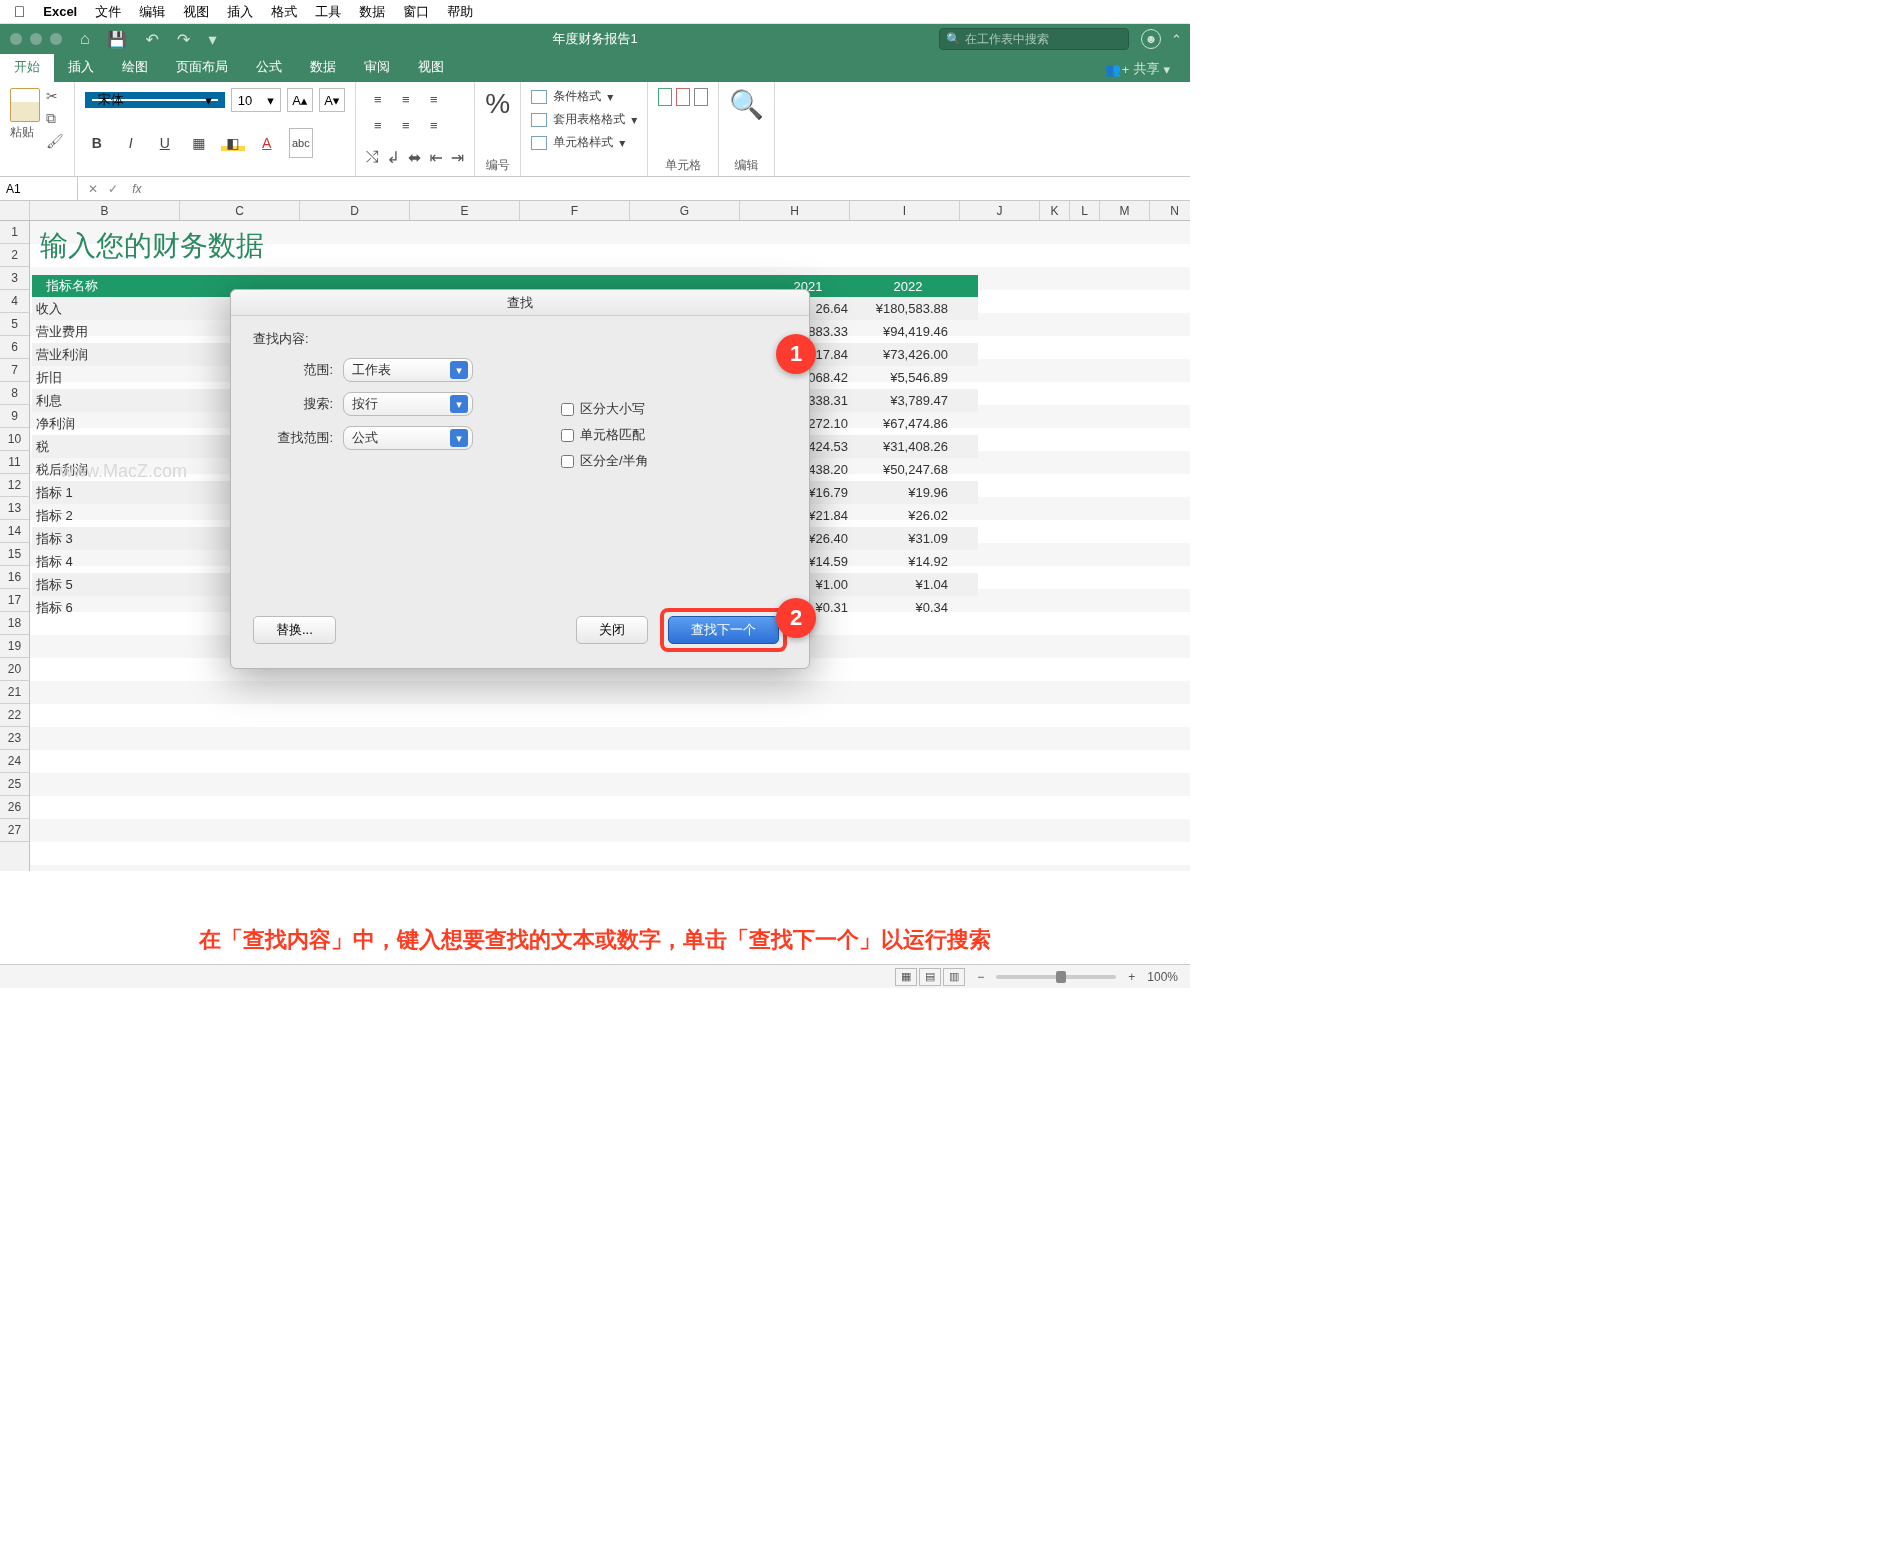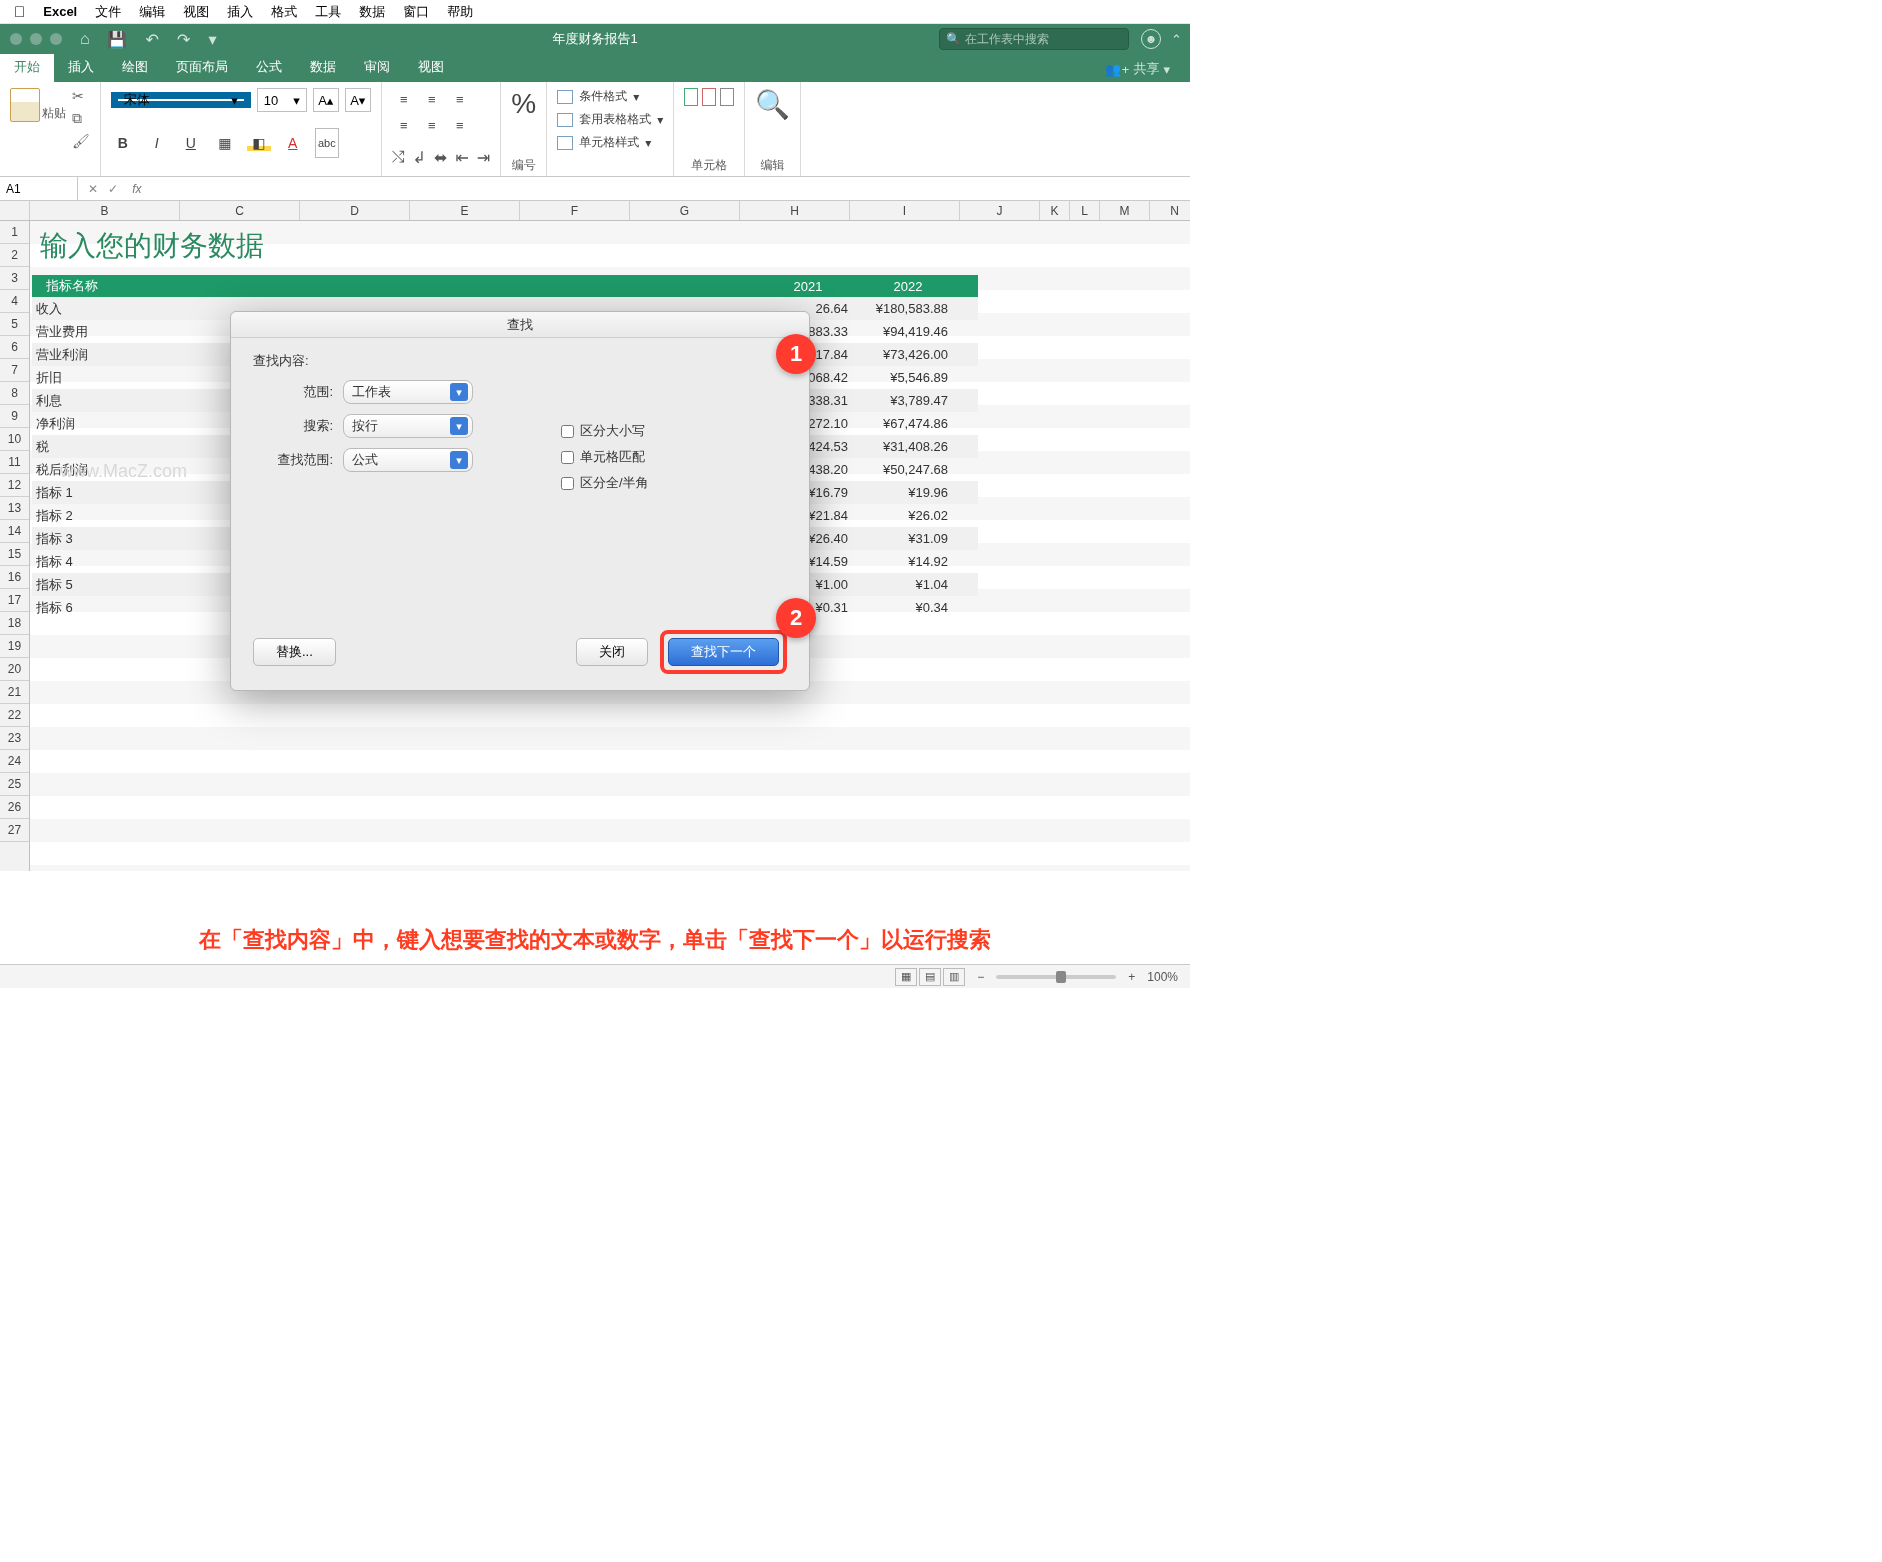--- a/index.html
+++ b/index.html
@@ -19,21 +19,21 @@
 .user-icon{margin-right:10px;color:#cfe3da;border:1px solid #cfe3da;border-radius:50%;width:20px;height:20px;display:flex;align-items:center;justify-content:center;font-size:12px;}
 
 .tabs{height:28px;background:#3f8666;display:flex;align-items:flex-end;color:#fff;font-size:13px;}
 .tab{padding:6px 14px;cursor:pointer;}
 .tab.active{background:#fff;color:#3f8666;font-weight:500;border-radius:3px 3px 0 0;}
 .share{margin-left:auto;margin-right:12px;color:#cfe3da;display:flex;align-items:center;gap:4px;padding:4px 8px;}
 
 .ribbon{height:95px;background:#fff;border-bottom:1px solid #c9c9c9;display:flex;position:relative;}
 .rgroup{border-right:1px solid #d9d9d9;padding:6px 10px 2px 10px;display:flex;flex-direction:column;justify-content:space-between;}
 .rgroup .label{font-size:12px;color:#5a5a5a;text-align:center;margin-top:2px;}
-.paste-big{display:flex;flex-direction:row;align-items:flex-end;gap:2px;color:#5a5a5a;}
+.paste-big{display:flex;flex-direction:column;align-items:flex-start;gap:2px;color:#5a5a5a;}
 .paste-ico{width:30px;height:34px;border:1px solid #c9a050;background:linear-gradient(#fff 40%,#f0e6c8 40%);border-radius:2px;position:relative;}
 .mini{display:flex;flex-direction:column;gap:6px;margin-left:6px;color:#666;font-size:14px;}
 .font-row{display:flex;align-items:center;gap:6px;}
 .font-select{border:7px solid #0369a1;height:16px;width:140px;padding:0 6px;font-size:13px;display:flex;align-items:center;justify-content:space-between;}
 .size-select{border:1px solid #bfbfbf;height:24px;width:50px;padding:0 6px;font-size:13px;display:flex;align-items:center;justify-content:space-between;}
 .aa-btn{border:1px solid #bfbfbf;height:24px;width:26px;display:flex;align-items:center;justify-content:center;font-size:13px;}
 .style-row{display:flex;gap:10px;align-items:center;color:#444;}
 .style-row span{width:24px;text-align:center;font-size:14px;}
 .align-grid{display:grid;grid-template-columns:repeat(3,24px);grid-template-rows:repeat(2,22px);gap:4px;}
 .align-grid div{border:1px solid transparent;display:flex;align-items:center;justify-content:center;color:#555;font-size:13px;}
@@ -58,21 +58,21 @@
 .watermark{position:absolute;left:30px;top:240px;color:#d8d8d8;font-size:18px;z-index:1;}
 .tbl-header{position:absolute;left:2px;top:54px;width:946px;height:22px;background:#1e9968;color:#fff;font-size:13px;display:flex;align-items:center;}
 .tbl-header .c1{width:200px;padding-left:14px;}
 .tbl-header .cy{position:absolute;width:80px;text-align:center;}
 .data-rows{position:absolute;left:2px;top:76px;width:946px;}
 .data-row{height:23px;display:flex;align-items:center;font-size:13px;color:#333;position:relative;}
 .data-row:nth-child(odd){background:#f0f0f0;}
 .data-row .name{width:200px;padding-left:4px;}
 .data-row .v{position:absolute;width:100px;text-align:right;}
 
-.find-dialog{position:absolute;left:230px;top:289px;width:580px;height:380px;background:#ececec;border:1px solid #b7b7b7;border-radius:6px;box-shadow:0 10px 40px rgba(0,0,0,0.35);z-index:10;margin-top:22px;}
+.find-dialog{position:absolute;left:230px;top:289px;width:580px;height:380px;background:#ececec;border:1px solid #b7b7b7;border-radius:6px;box-shadow:0 10px 40px rgba(0,0,0,0.35);z-index:10;}
 .fd-title{height:26px;display:flex;align-items:center;justify-content:center;font-size:13px;color:#333;background:linear-gradient(#f7f7f7,#e8e8e8);border-radius:6px 6px 0 0;border-bottom:1px solid #cfcfcf;}
 .fd-body{padding:14px 22px;font-size:13px;color:#333;}
 .fd-input-wrap{border:4px solid #ff3b30;border-radius:8px;padding:4px;margin-top:4px;position:relative;}
 .fd-input{width:100%;height:26px;border:2px solid #5b9bd5;padding:0 6px;font-size:14px;outline:none;}
 .fd-row{display:flex;align-items:center;margin-top:10px;gap:10px;}
 .fd-label{width:80px;text-align:right;}
 .fd-select{width:130px;height:24px;border:1px solid #bbb;border-radius:8px;background:linear-gradient(#fff,#eee);display:flex;align-items:center;justify-content:space-between;padding:0 4px 0 8px;}
 .fd-select .arrow{background:#3b7dd8;color:#fff;width:18px;height:18px;border-radius:3px;display:flex;align-items:center;justify-content:center;font-size:11px;}
 .fd-checks{position:absolute;left:550px;top:106px;display:flex;flex-direction:column;gap:8px;font-size:13px;color:#333;}
 .fd-checks label{display:flex;gap:6px;align-items:center;}

